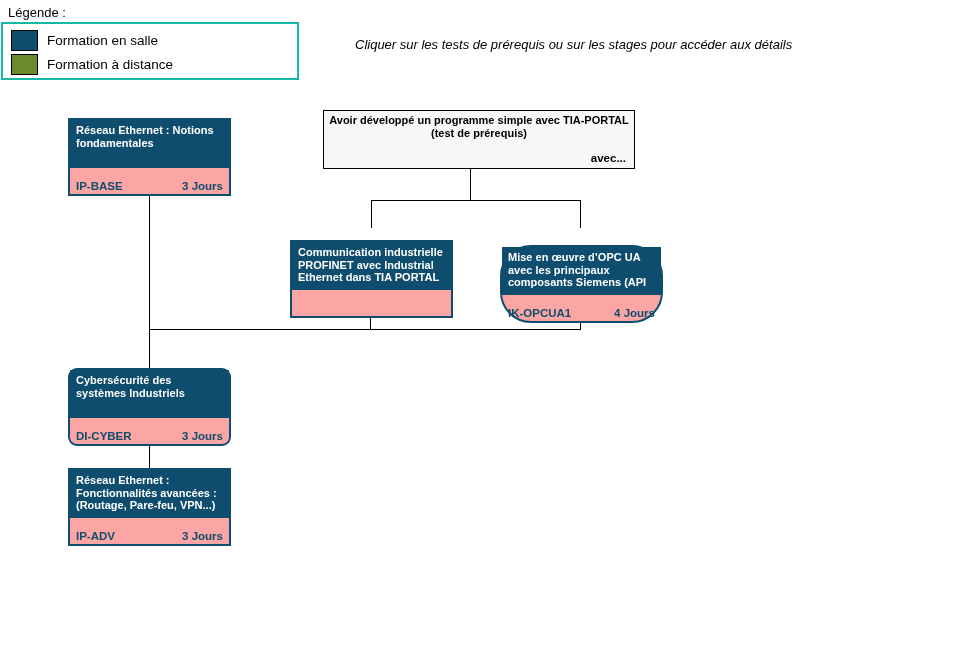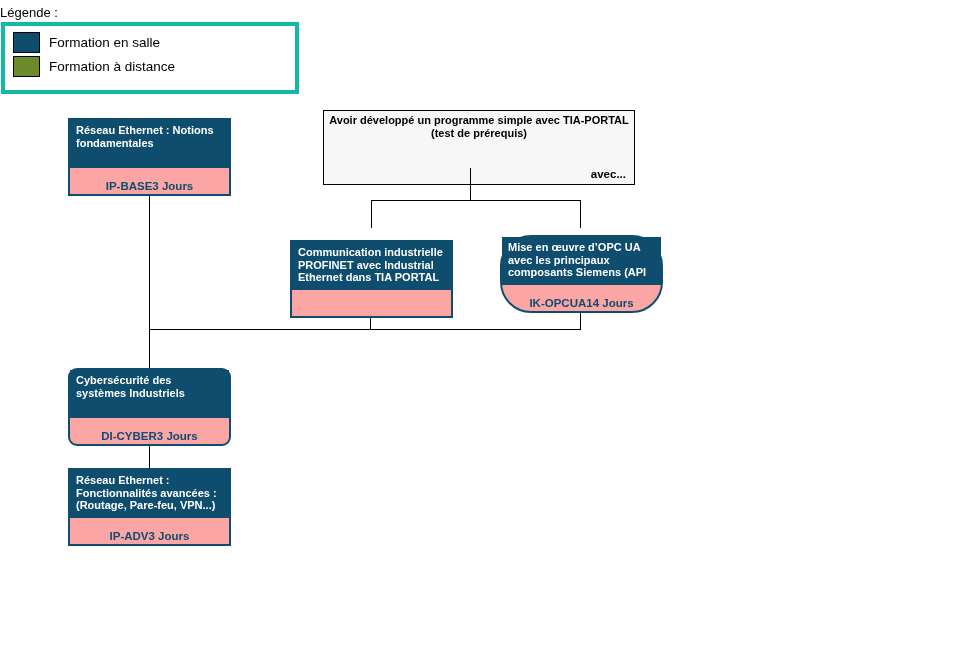--- a/index.html
+++ b/index.html
@@ -1,44 +1,44 @@
 <!DOCTYPE html>
 <html><head>
 <meta charset="utf-8">
 <style>
   html,body{margin:0;padding:0;background:#fff;}
   .canvas{
     position:relative;width:970px;height:650px;background:#ffffff;
     font-family:"Liberation Sans",sans-serif;color:#000;overflow:hidden;
   }
   
-  .legend-title{position:absolute;left:0;top:5px;font-size:13px;}
-  .legend{position:absolute;left:1px;top:22px;width:298px;height:72px;
-    border:4px solid #14b8a6;box-sizing:border-box;background:#fff;padding-top:4px;}
+  .legend-title{position:absolute;left:8px;top:5px;font-size:13px;}
+  .legend{position:absolute;left:1px;top:22px;width:298px;height:58px;
+    border:2px solid #14b8a6;box-sizing:border-box;background:#fff;padding-top:4px;}
   .legend-row{display:flex;align-items:center;height:24px;margin-left:8px;}
   .swatch{width:27px;height:21px;border:1px solid #000;margin-right:9px;box-sizing:border-box;}
   .legend-label{font-size:13.5px;}
   
   .instruction{position:absolute;left:355px;top:37px;font-size:13px;font-style:italic;white-space:nowrap;}
   
-  .prereq{position:absolute;left:323px;top:110px;width:312px;height:75px;
+  .prereq{position:absolute;left:323px;top:110px;width:312px;height:59px;
     background:#f7f7f7;border:1px solid #000;box-sizing:border-box;
     text-align:center;font-weight:bold;font-size:11px;line-height:13px;cursor:pointer;}
   .prereq .l1{margin-top:3px;white-space:nowrap;}
   .prereq .more{position:absolute;right:8px;bottom:3px;font-size:11.5px;}
   
   .course{position:absolute;width:163px;height:78px;border:2px solid #0e4d6e;
     background:#fca5a5;box-sizing:border-box;cursor:pointer;}
   .course .hd{height:48px;background:#0e4d6e;color:#fff;font-weight:bold;
     font-size:11px;line-height:12.5px;padding:4px 6px 0 6px;box-sizing:border-box;}
-  .course .ft{height:36px;display:flex;justify-content:center;align-items:center;
+  .course .ft{height:36px;display:flex;justify-content:space-between;align-items:center;
     padding:0 6px;color:#0e4d6e;font-weight:bold;font-size:11.5px;}
   #ip-base  {left:68px; top:118px;}
   #ik-tiapn {left:290px;top:240px;}
-  #ik-opcua1{left:500px;top:235px;border-radius:31px;}
+  #ik-opcua1{left:500px;top:245px;border-radius:31px;}
   #di-cyber {left:68px; top:368px;border-radius:9px;}
   #ip-adv   {left:68px; top:468px;}
   
   .line{position:absolute;background:#000;}
 </style>
 </head>
 <body>
 
 <div class="canvas">
 
@@ -47,20 +47,21 @@
     <div class="legend-row">
       <div class="swatch" style="background: rgb(14, 77, 110);"></div>
       <div class="legend-label">Formation en salle</div>
     </div>
     <div class="legend-row">
       <div class="swatch" style="background: rgb(110, 139, 43);"></div>
       <div class="legend-label">Formation à distance</div>
     </div>
   </div>
 
+  <div class="instruction">Cliquer sur les tests de prérequis ou sur les stages pour accéder aux détails</div>
 
   <div class="prereq">
     <div class="l1">Avoir développé un programme simple avec TIA-PORTAL</div>
     <div class="l2">(test de prérequis)</div>
     <div class="more">avec...</div>
   </div>
 
   <div class="line" style="left:470px;top:168px;width:1px;height:32px;"></div>
   <div class="line" style="left:371px;top:200px;width:210px;height:1px;"></div>
   <div class="line" style="left:371px;top:200px;width:1px;height:28px;"></div>

